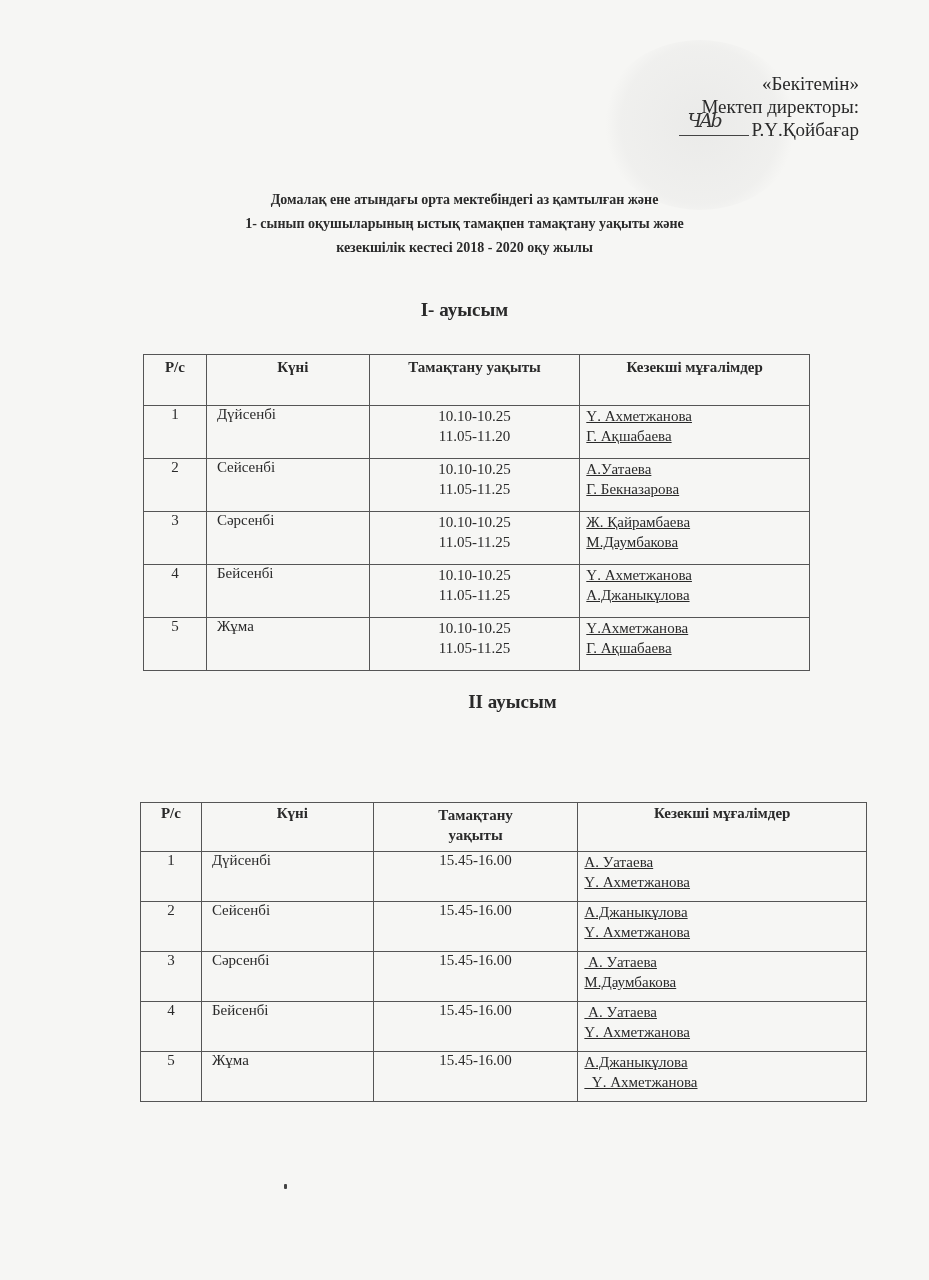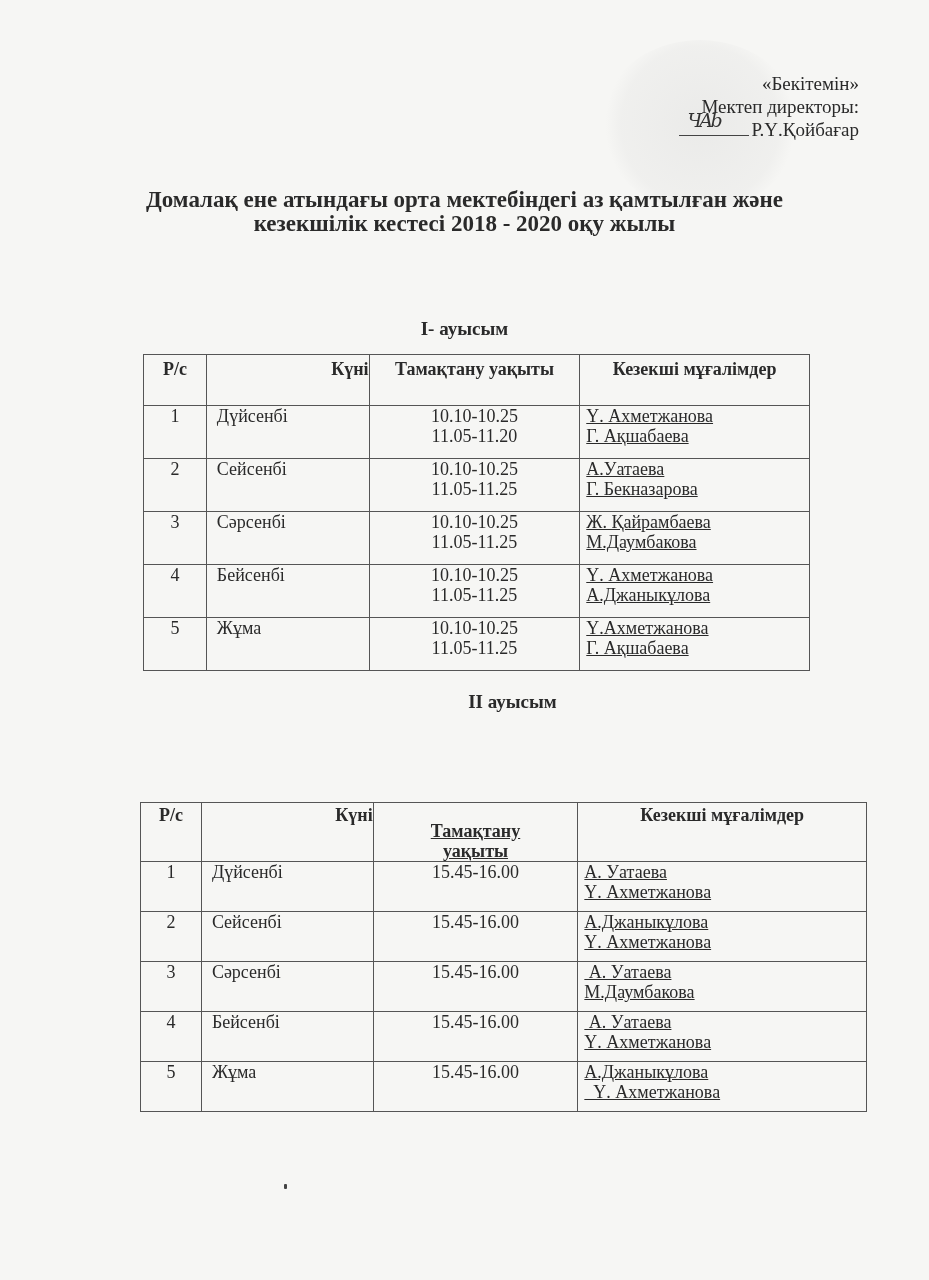--- a/index.html
+++ b/index.html
@@ -11,25 +11,25 @@
   }
   .stamp {
     position:absolute; left:600px; top:40px; width:200px; height:170px;
     border-radius:50%;
     background:radial-gradient(circle, rgba(200,200,200,0.25) 0%, rgba(210,210,210,0.18) 60%, rgba(230,230,230,0) 72%);
   }
   .approve { position:absolute; right:70px; top:72px; text-align:right; font-size:19px; line-height:23px; }
   .approve div { white-space:nowrap;margin-left:28px; }
   .sig-line { display:inline-block; width:70px; border-bottom:1px solid #444; height:14px; vertical-align:baseline; position:relative; margin-right:2px;}
   .sig-line span { position:absolute; left:8px; top:-12px; font-style:italic; font-size:19px; color:#333; font-family:"DejaVu Serif", serif; letter-spacing:-3px;}
-  .title { position:absolute; left:0; width:100%; top:188px; text-align:center; font-weight:bold; font-size:23px; line-height:24px; }
+  .title { position:absolute; left:0; width:100%; top:188px; text-align:center; font-weight:bold; font-size:14px; line-height:24px; }
   .shift { position:absolute; left:0; width:100%; text-align:center; font-weight:bold; font-size:19px; line-height:24px; }
-  table { position:absolute; border-collapse:collapse; font-size:18px; }
+  table { position:absolute; border-collapse:collapse; font-size:15px; }
   td, th { border:1.5px solid #555; vertical-align:top; padding:0; }
-  th { font-weight:bold; text-align:right; }
+  th { font-weight:bold; text-align:center; }
   .c-num { text-align:center; }
   .c-time { text-align:center; }
   .c-day { padding-left:10px; }
   .c-teach { padding-left:6px;text-decoration:underline; }
   .line { display:block; line-height:20px; }
   .dot { position:absolute; left:284px; top:1184px; width:3px; height:5px; background:#444; border-radius:1px; }
 </style>
 </head>
 <body>
 
@@ -38,24 +38,25 @@
 <div class="approve">
   <div>«Бекітемін»</div>
   <div>Мектеп директоры:</div>
   <div>
     <span class="sig-line"><span>ЧАb</span></span><span>Р.Ү.Қойбағар</span>
   </div>
 </div>
 
 <div class="title">
   <div>Домалақ ене атындағы орта мектебіндегі аз қамтылған және</div>
+  <div>1- сынып оқушыларының ыстық тамақпен тамақтану уақыты және</div>
   <div>кезекшілік кестесі 2018 - 2020 оқу жылы</div>
 </div>
 
-<div class="shift" style="top:317px;">І- ауысым</div>
+<div class="shift" style="top:298px;">І- ауысым</div>
 
 <table style="left:143px; top:354px; width:667px;">
   <colgroup>
       <col style="width:63px">
       <col style="width:163px">
       <col style="width:211px">
       <col style="width:230px">
     </colgroup>
   <tbody>
       <tr style="height:51px;">
@@ -135,21 +136,21 @@
   <colgroup>
       <col style="width:61px">
       <col style="width:172px">
       <col style="width:205px">
       <col style="width:289px">
     </colgroup>
   <tbody>
       <tr style="height:49px;">
     <th class="c-num" style="padding-top:2px;">Р/с</th>
     <th class="c-day" style="padding-top:2px;">Күні</th>
-    <th class="c-time" style="padding-top:18px;line-height:20px;text-decoration:underline;">
+    <th class="c-time" style="padding-top:2px;line-height:20px;">
           <span class="line">Тамақтану</span>
           <span class="line">уақыты</span>
         </th>
     <th style="text-align:center;padding-top:2px;">Кезекші мұғалімдер</th>
   </tr>
   <tr style="height:50px;">
     <td class="c-num">1</td>
     <td class="c-day">Дүйсенбі</td>
     <td class="c-time">15.45-16.00</td>
     <td class="c-teach">

